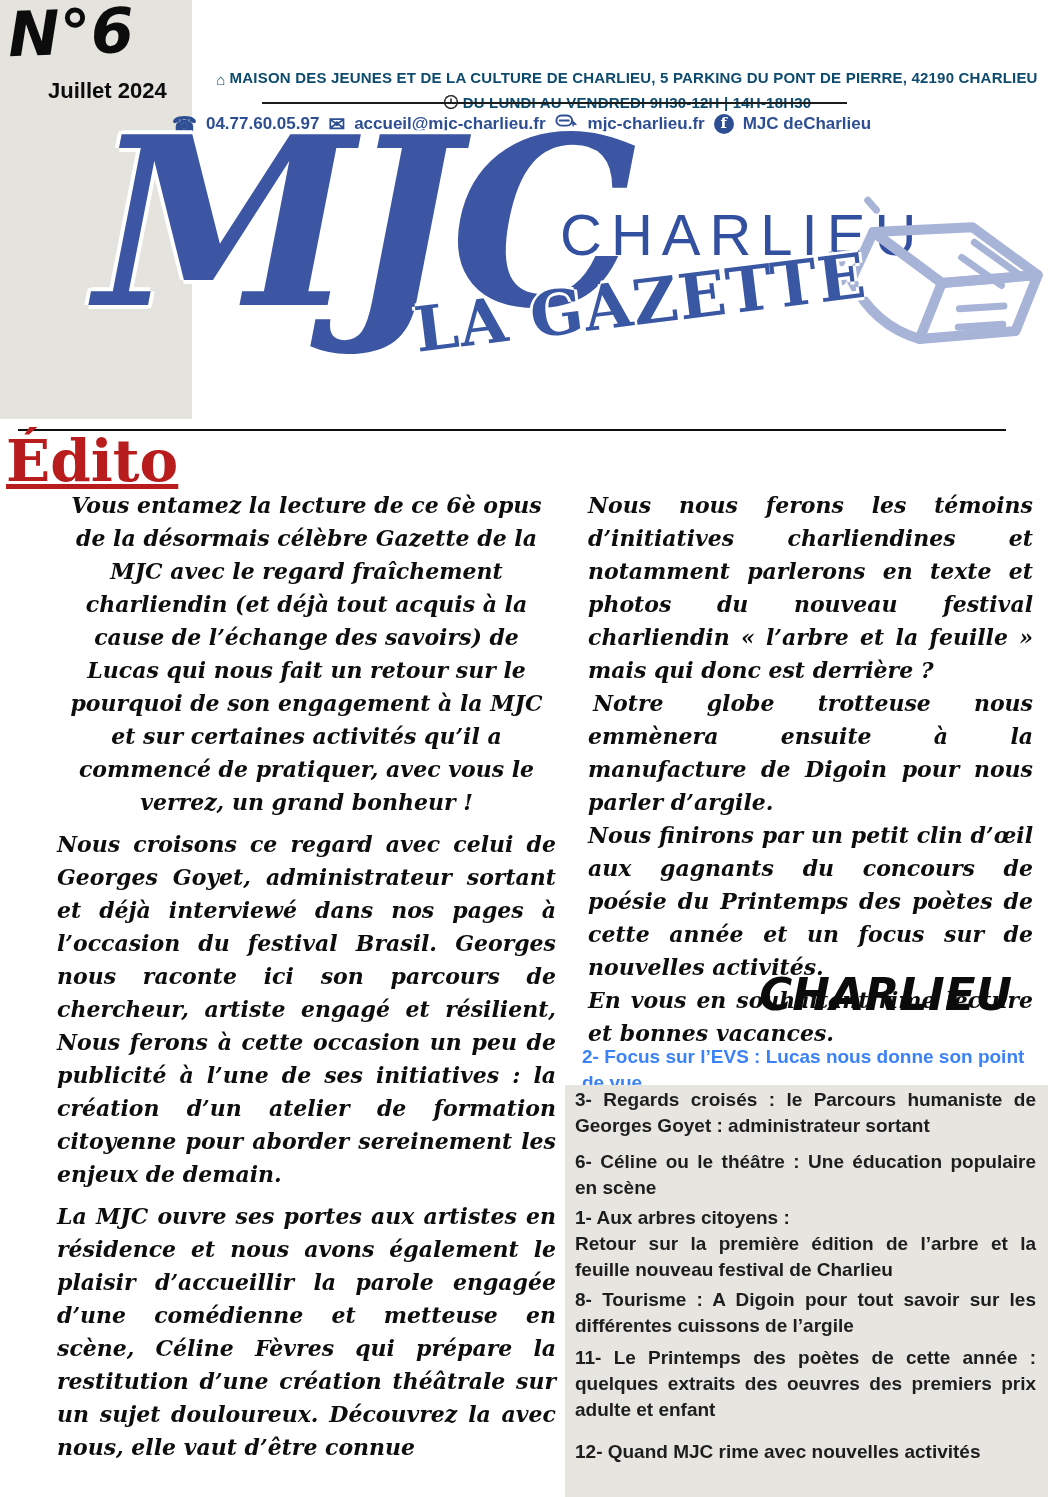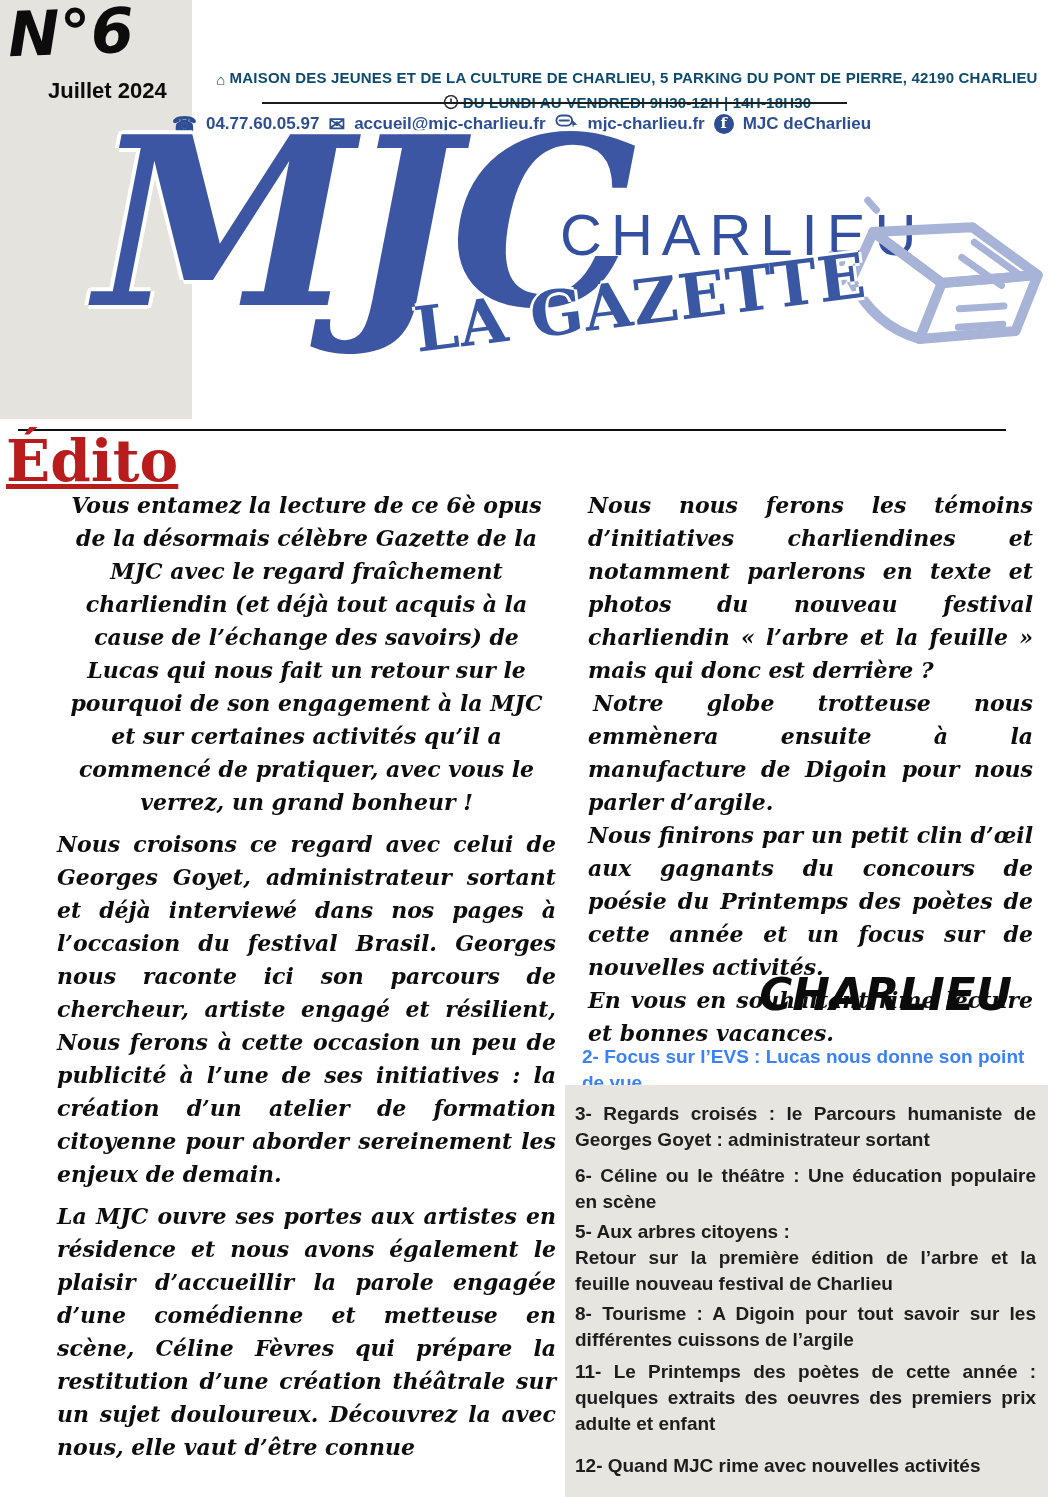--- a/index.html
+++ b/index.html
@@ -44,21 +44,21 @@
   .ta-left{text-align:center;}
   .ta-just{text-align:justify;}
   .indent{text-indent:5px;}
 
   
   .sommaire-title{position:absolute;left:590px;top:972px;width:422px;margin:0;text-align:right;
                   font:bold italic 45px/1 "DejaVu Sans",sans-serif;color:#0b0b0b;letter-spacing:0;}
   .som-first{position:absolute;left:582px;top:1044px;width:452px;
              font:bold 19px/26px "Liberation Sans",sans-serif;color:#3b82f6;}
   .som-block{position:absolute;left:565px;top:1085px;width:483px;height:412px;background:#e6e5e0;
-             padding:14px 12px 0 10px;box-sizing:border-box;}
+             padding:0 12px 0 10px;box-sizing:border-box;}
   .som-item{font:bold 19px/26px "Liberation Sans",sans-serif;color:#1d1d1d;
             text-align:justify;white-space:pre-line;margin:0;}
   .som-item.i3{margin-top:2px;}
   .som-item.i6{margin-top:10px;}
   .som-item.i8{margin-top:4px;}
   .som-item.i9{margin-top:4px;}
   .som-item.i11{margin-top:6px;}
   .som-item.i12{margin-top:16px;}
 </style>
 </head>
@@ -136,20 +136,20 @@
     <p class="edito-p ta-just indent">Notre globe trotteuse nous emmènera ensuite à la manufacture de Digoin pour nous parler d’argile.</p>
     <p class="edito-p ta-just">Nous finirons par un petit clin d’œil  aux gagnants du concours de poésie du Printemps des poètes de cette année et un focus sur de nouvelles activités.</p>
     <p class="edito-p ta-just">En vous en souhaitant rime lecture et bonnes vacances.</p>
   </div>
 
   <h2 class="sommaire-title">CHARLIEU</h2>
   <div class="som-first">2- Focus sur l’EVS : Lucas nous donne son point de vue</div>
   <div class="som-block">
     <p class="som-item i3">3- Regards croisés : le Parcours humaniste de Georges Goyet : administrateur sortant</p>
     <p class="som-item i6">6- Céline  ou le théâtre : Une éducation populaire en scène</p>
-    <p class="som-item i8">5- Aux arbres citoyens :
+    <p class="som-item i8">1- Aux arbres citoyens :
 Retour sur la première édition de l’arbre et la feuille nouveau festival de Charlieu</p>
     <p class="som-item i9">8- Tourisme : A Digoin pour tout savoir sur les différentes cuissons de l’argile</p>
     <p class="som-item i11">11- Le Printemps des poètes de cette année : quelques extraits des oeuvres des premiers prix adulte et enfant</p>
     <p class="som-item i12">12-  Quand MJC rime avec nouvelles activités</p>
   </div>
 
 </div>
 
 </body></html>

